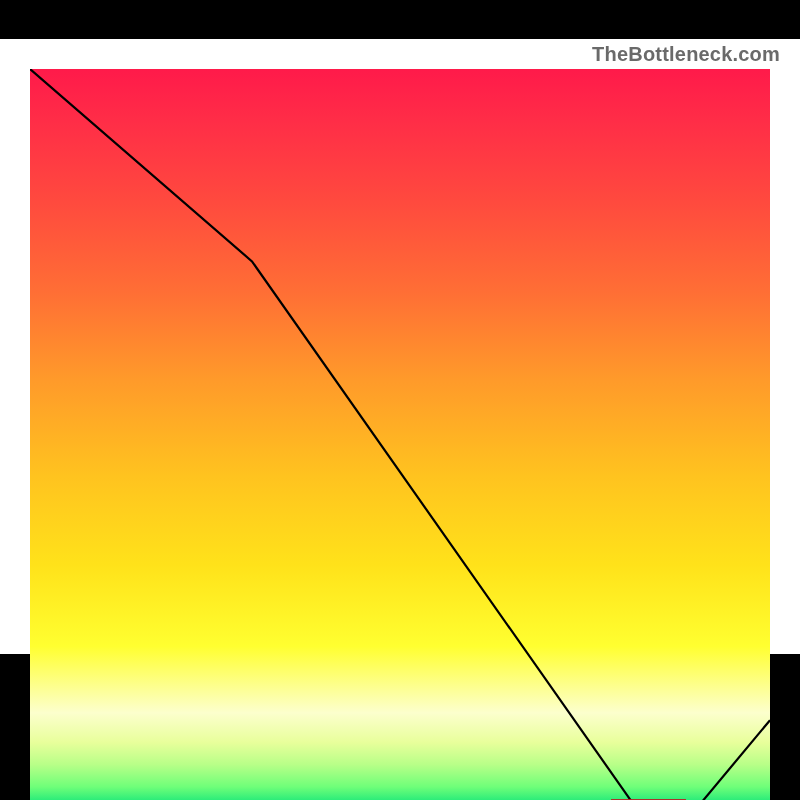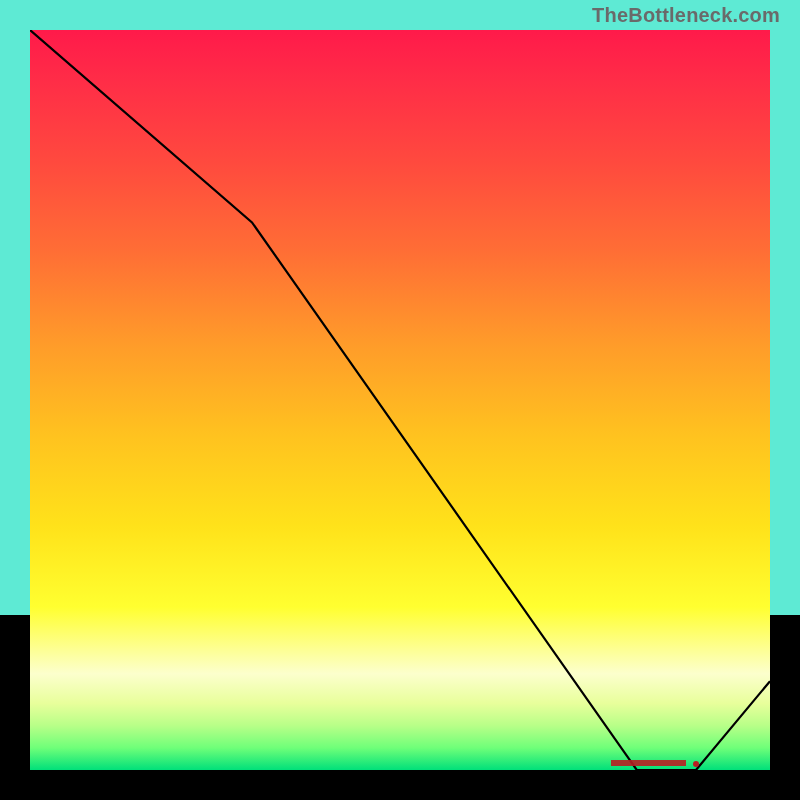--- a/index.html
+++ b/index.html
@@ -8,21 +8,22 @@
     width: 800px;
     height: 800px;
     background: #000;
     overflow: hidden;
     font-family: Arial, Helvetica, sans-serif;
   }
   .frame {
     position: relative;
     width: 800px;
     height: 615px;
-    background: #5eead4;
+    background: #ffffff;
+    margin-top: 39px;
   }
   .watermark {
     position: absolute;
     top: 4px;
     right: 20px;
     color: #6a6a6a;
     font-size: 20px;
     font-weight: 600;
     letter-spacing: 0.2px;
     z-index: 20;

